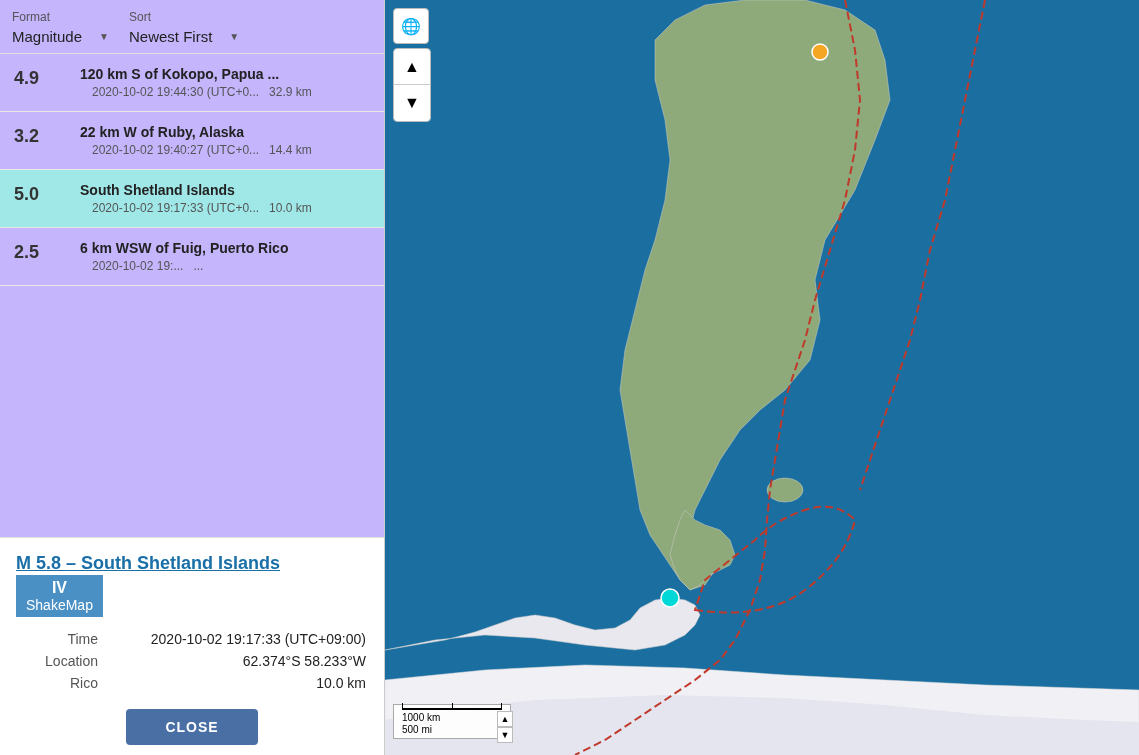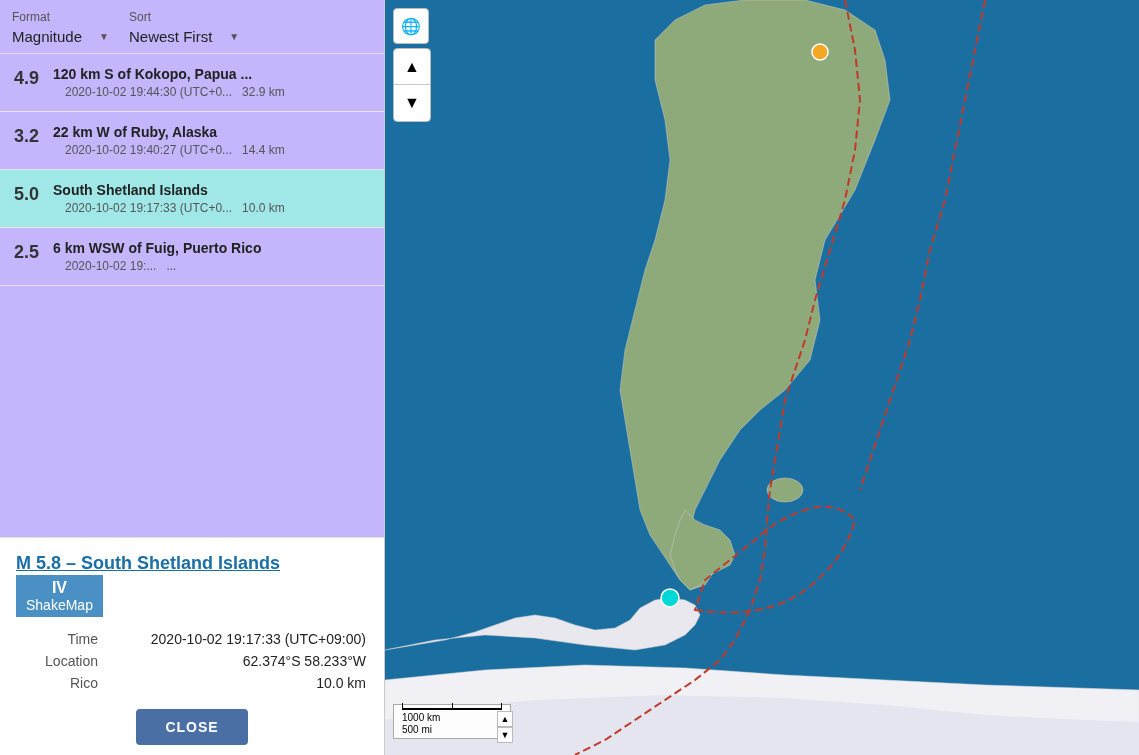--- a/index.html
+++ b/index.html
@@ -55,21 +55,21 @@
       flex: 1;
       overflow-y: auto;
       border-bottom: 1px solid #e0e0e0;
     }
     .eq-item {
       display: flex;
       align-items: flex-start;
       padding: 12px 14px;
       border-bottom: 1px solid #e8e8e8;
       cursor: pointer;
-      gap: 3px;
+      gap: 30px;
     }
     .eq-item.selected {
       background: #a0e8e8;
     }
     .eq-mag {
       font-size: 18px;
       font-weight: bold;
       color: #333;
       min-width: 36px;
       padding-top: 2px;
@@ -136,21 +136,21 @@
       width: 80px;
       padding-bottom: 4px;
       vertical-align: top;
     }
     .info-table tr td:last-child {
       font-weight: 500;
       padding-bottom: 4px;
     }
     .close-btn {
       display: block;
-      width: 112px;
+      width: 132px;
       margin: 12px auto 0 auto;
       padding: 10px 0;
       background: #4a6fa5;
       color: #fff;
       font-size: 14px;
       font-weight: bold;
       text-align: center;
       border: none;
       border-radius: 4px;
       cursor: pointer;

